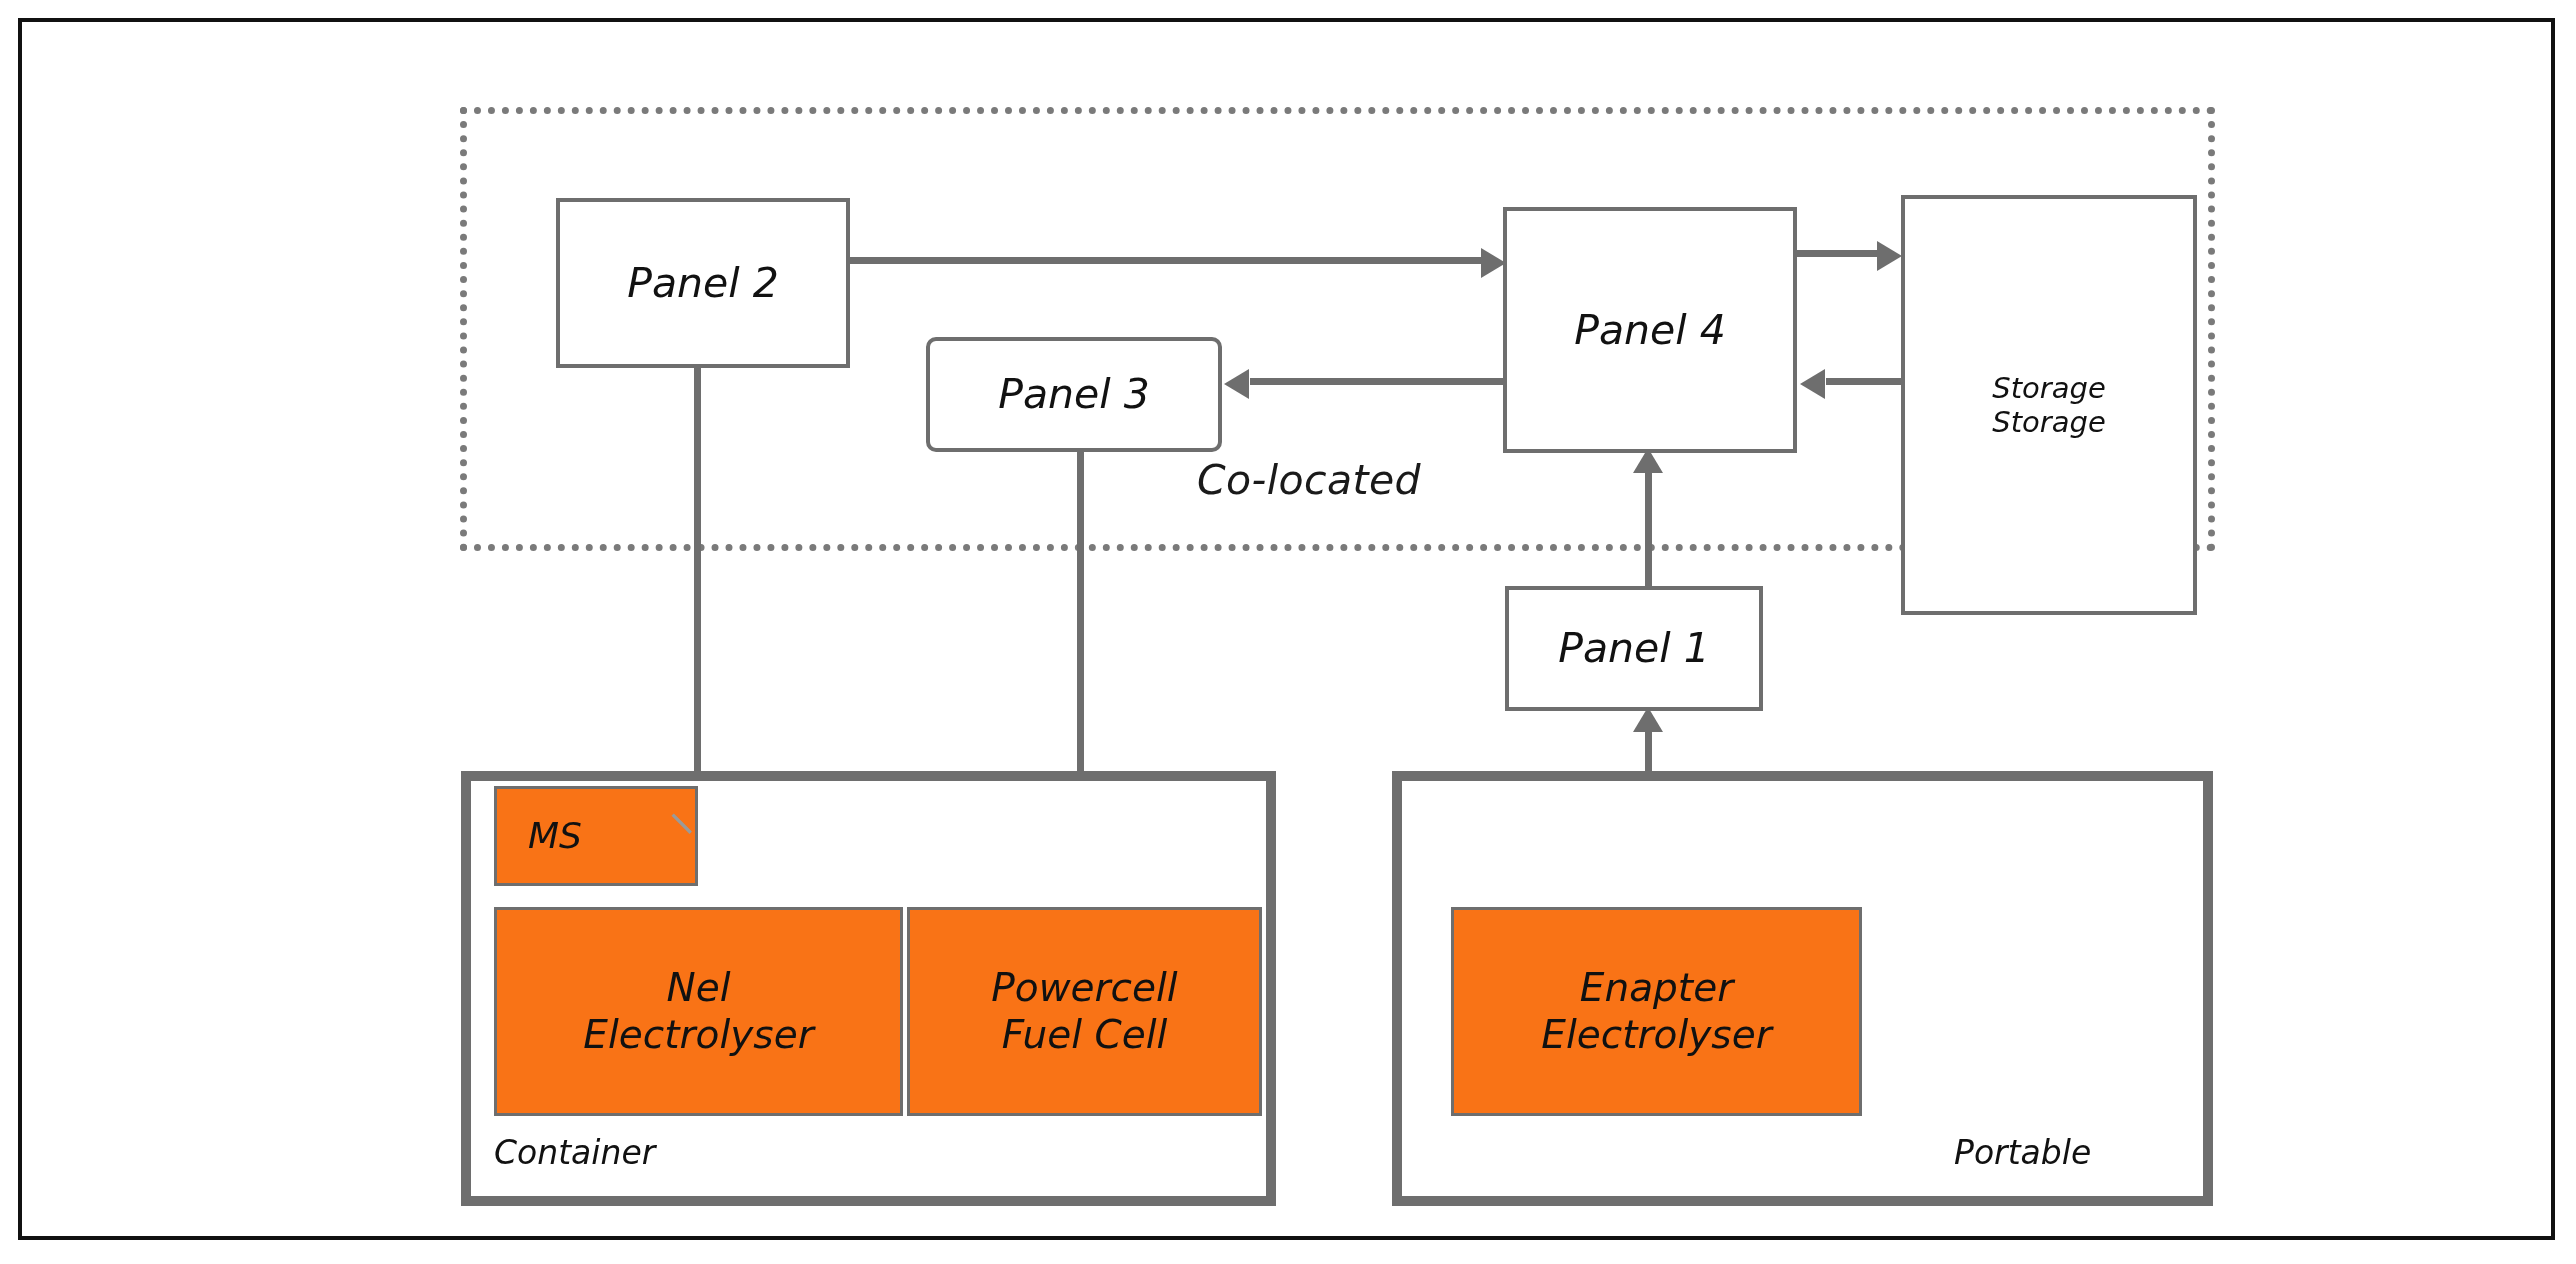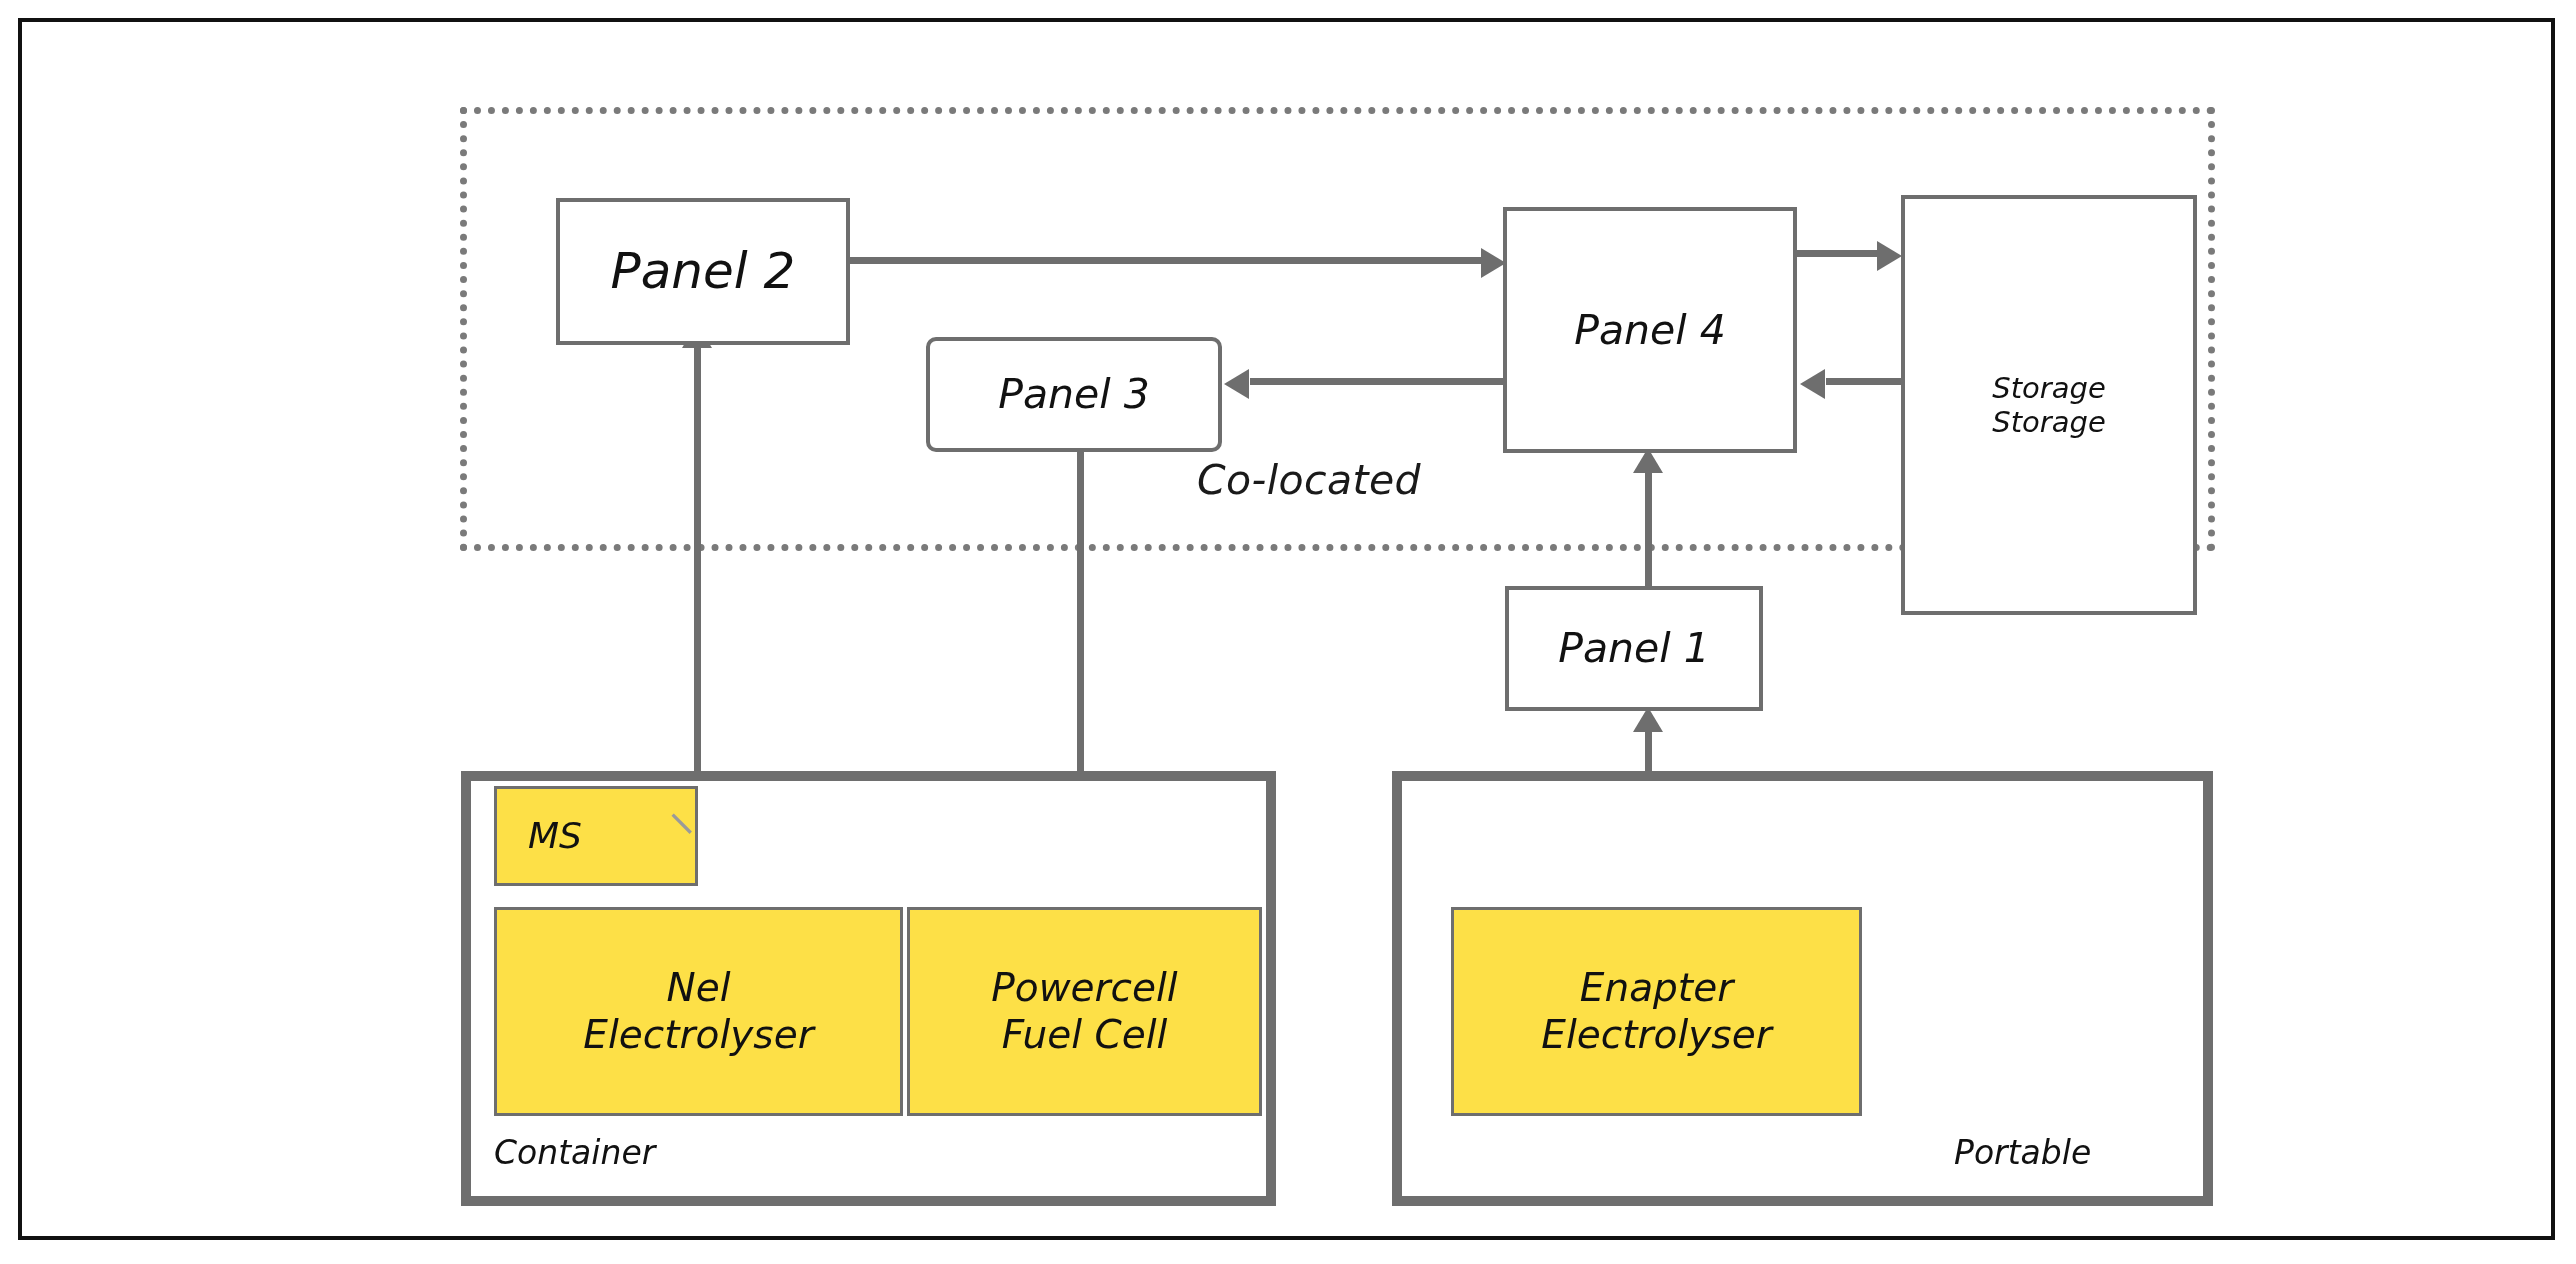--- a/index.html
+++ b/index.html
@@ -63,21 +63,21 @@
     display: flex;
     align-items: center;
     justify-content: center;
     text-align: center;
     font-family: "DejaVu Sans", sans-serif;
     font-style: italic;
     color: #111111;
     line-height: 1.18;
   }
 
-  .node-panel2  { left: 534px;  top: 176px;  width: 294px; height: 147px; font-size: 50px; justify-content: center; }
+  .node-panel2  { left: 534px;  top: 176px;  width: 294px; height: 170px; font-size: 41px; justify-content: center; }
   .node-panel3  { left: 904px; top: 315px;  width: 296px; height: 115px; font-size: 41px; border-radius: 10px; }
   .node-panel4  { left: 1481px; top: 185px;  width: 294px; height: 246px; font-size: 41px; }
   .node-storage { left: 1879px; top: 156px;  width: 296px; height: 420px; font-size: 29px; margin-top: 17px; }
   .node-panel1  { left: 1483px; top: 564px;  width: 258px; height: 125px; font-size: 41px; }
 
   
   .enclosure {
     position: absolute;
     box-sizing: border-box;
     border: 10px solid #6e6e6e;
@@ -95,21 +95,21 @@
     white-space: nowrap;
   }
   .label-container { left: 472px;  top: 1111px; }
   .label-portable  { left: 1932px; top: 1111px; text-align: right; }
 
   
   .inner {
     position: absolute;
     box-sizing: border-box;
     border: 3.3px solid #6e6e6e;
-    background: #fde047;
+    background: #f97316;
     display: flex;
     align-items: center;
     justify-content: center;
     text-align: center;
     font-family: "DejaVu Sans", sans-serif;
     font-style: italic;
     color: #111111;
     line-height: 1.2;
   }
   .inner-ms {

